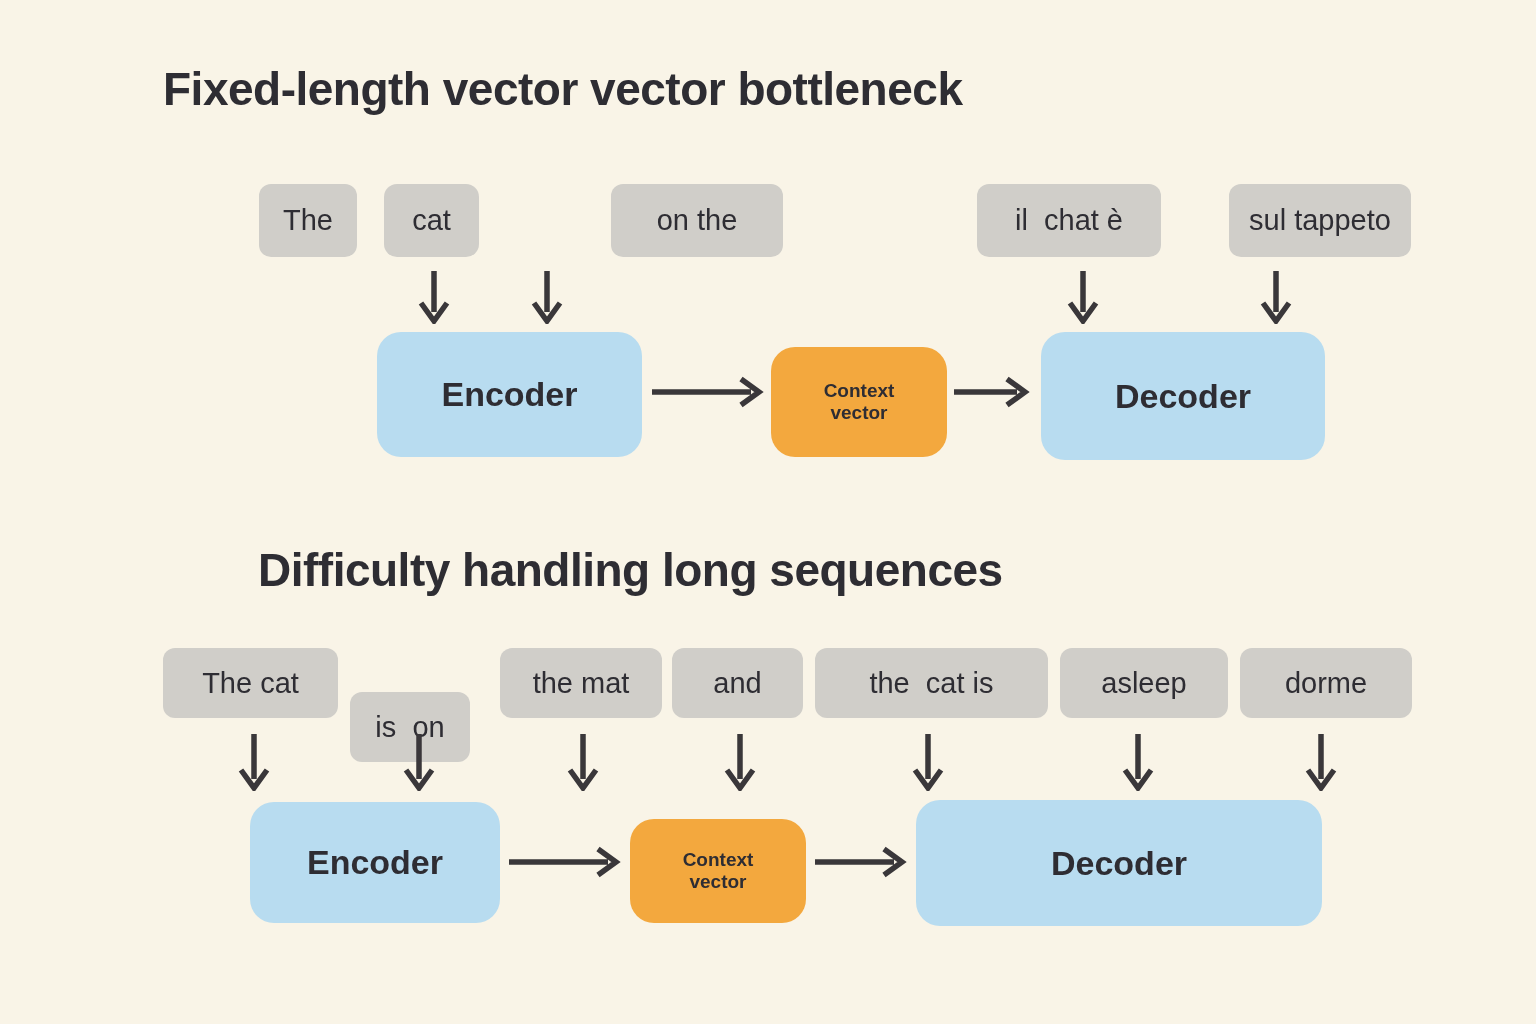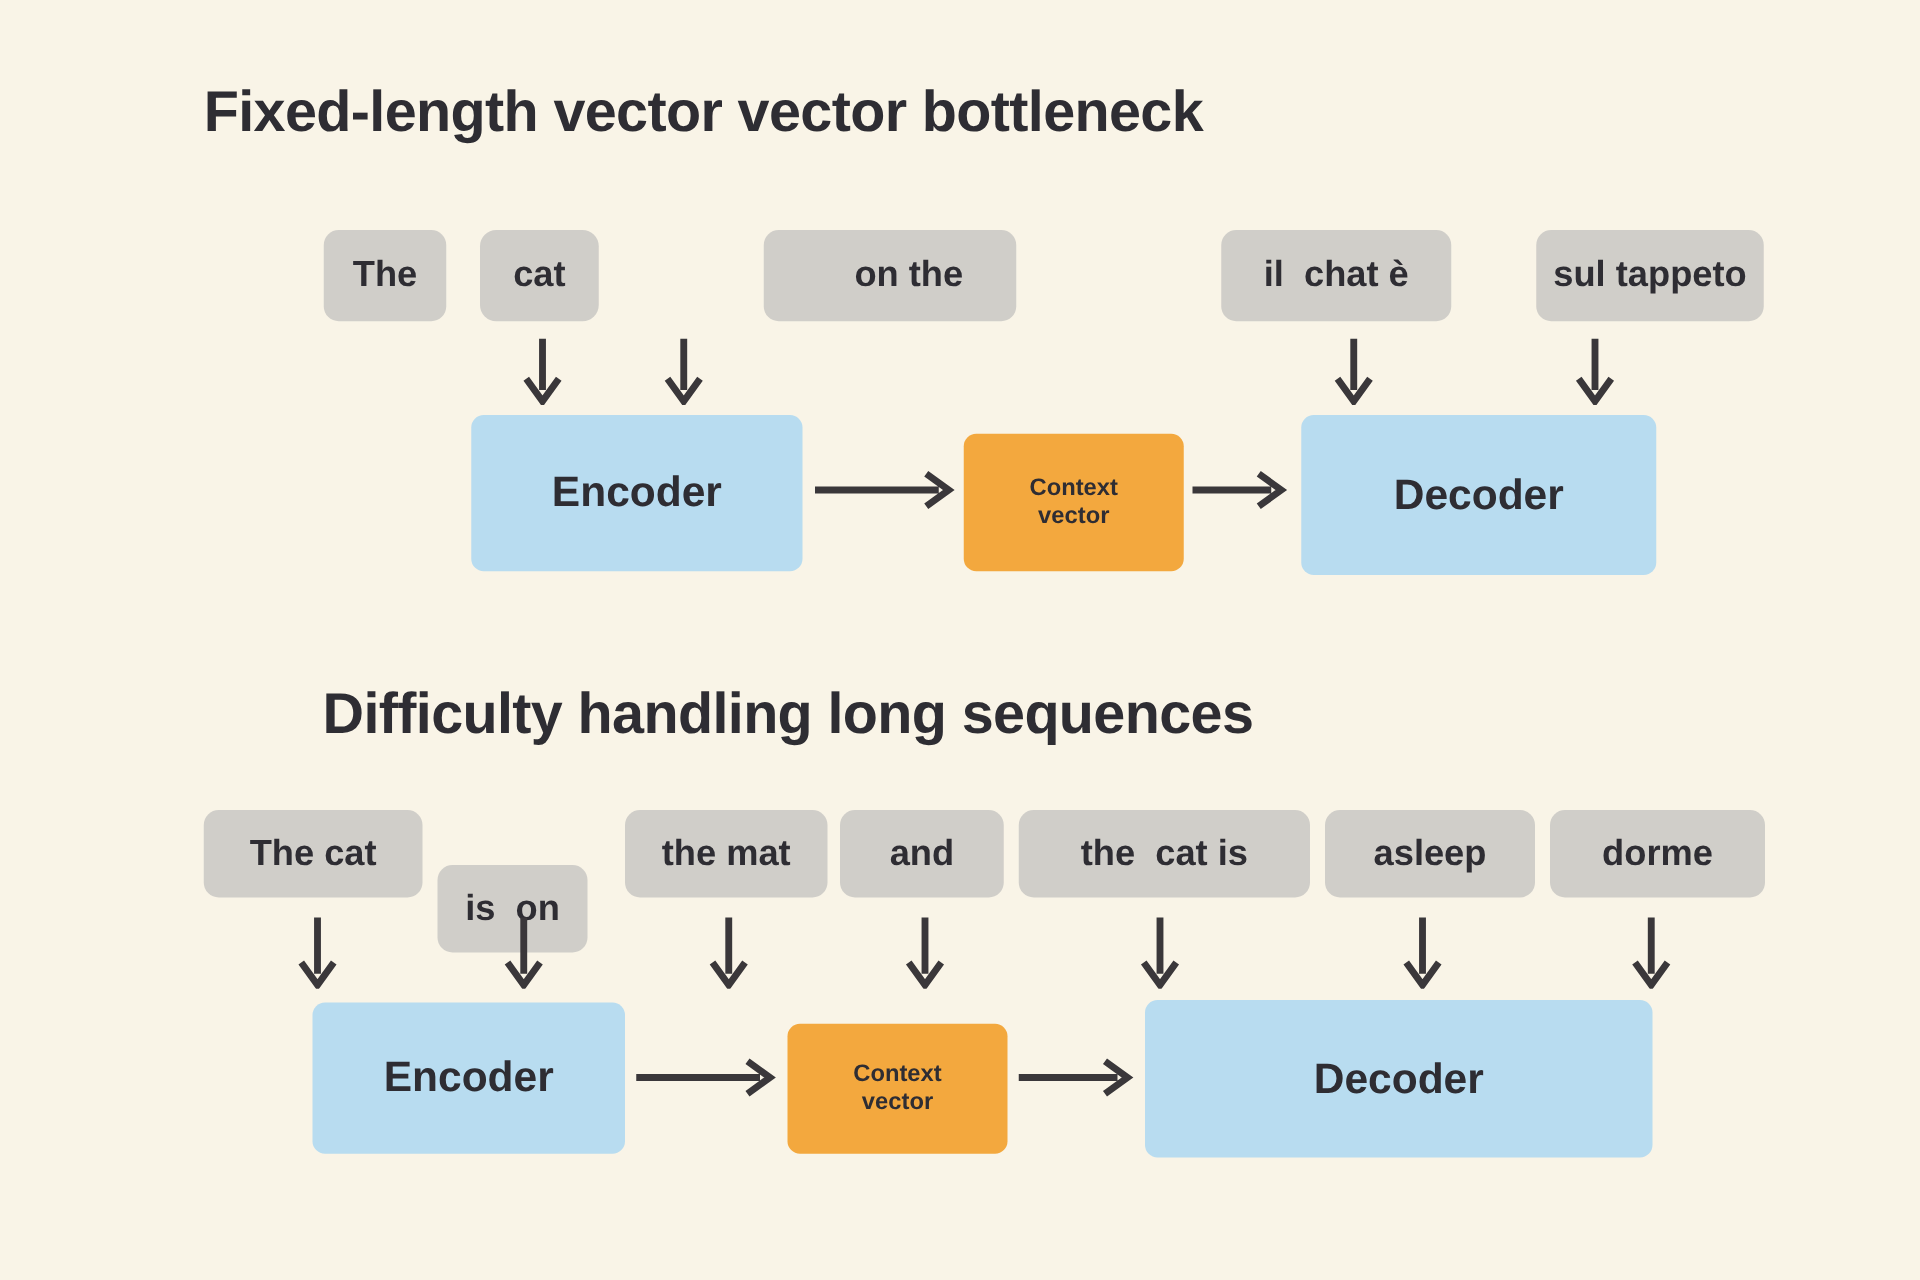--- a/index.html
+++ b/index.html
@@ -35,45 +35,45 @@
   .title-bottom{left:258px;top:543px;}
 
   .tok{
     position:absolute;
     background:var(--token-bg);
     border-radius:12px;
     display:flex;
     align-items:center;
     justify-content:center;
     font-size:29px;
-    font-weight:700;
+    font-weight:400;
     color:var(--text-dark);
     white-space:pre;
   }
   .row-top{top:184px;height:73px;}
   .row-bottom{top:648px;height:70px;}
 
   .tt1{left:259px;width:98px;}
   .tt2{left:384px;width:95px;border-radius:13px;}
   .tt3{left:491px;width:110px;}
-  .tt4{left:611px;width:172px;padding-left:30px;}
+  .tt4{left:611px;width:172px;}
   .tt5{left:977px;width:184px;}
   .tt6{left:1229px;width:182px;}
 
   .bt1{left:163px;width:175px;}
   .bt2{left:350px;width:120px;margin-top:44px;}
   .bt3{left:500px;width:162px;}
   .bt4{left:672px;width:131px;}
   .bt5{left:815px;width:233px;}
   .bt6{left:1060px;width:168px;}
   .bt7{left:1240px;width:172px;}
 
   .box{
     position:absolute;
-    border-radius:10px;
+    border-radius:24px;
     display:flex;
     align-items:center;
     justify-content:center;
     color:var(--text-dark);
     font-weight:600;
     text-align:center;
   }
   .blue{background:var(--box-blue);font-size:34px;}
   .orange{background:var(--box-orange);font-size:19px;line-height:1.18;padding:0 24px;box-sizing:border-box;}
 

